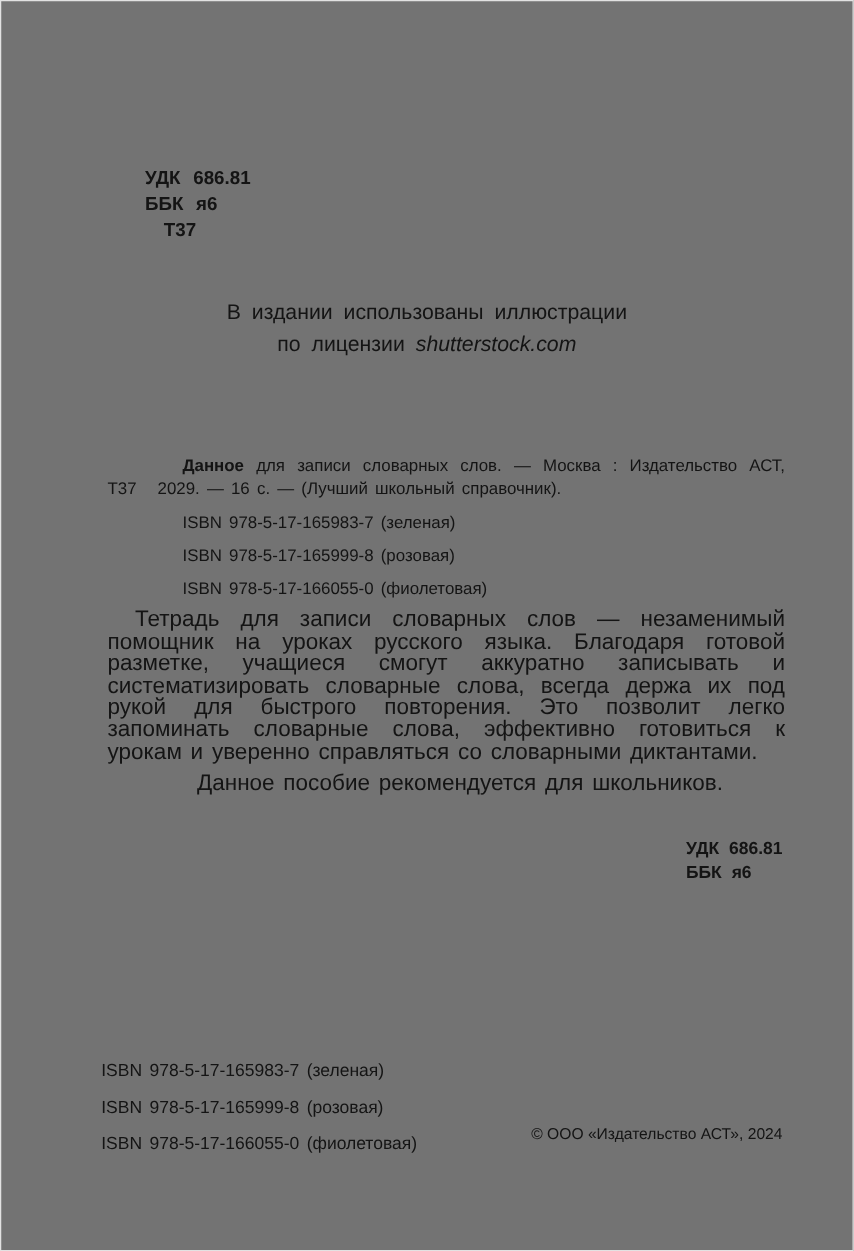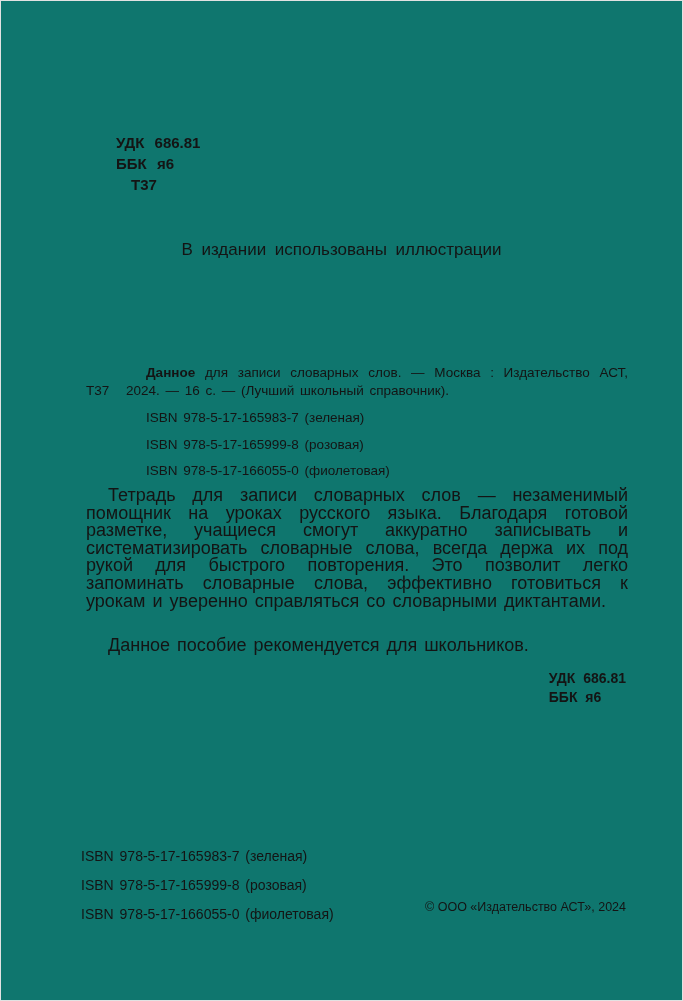--- a/index.html
+++ b/index.html
@@ -4,21 +4,21 @@
 <style>
   html, body {
     margin: 0;
     padding: 0;
     background: #ffffff;
   }
   .page {
     position: relative;
     width: 683px;
     height: 1001px;
-    background: #0f766e;
+    background: #737373;
     border: 1px solid #e2e2e2;
     box-sizing: border-box;
     font-family: "Liberation Sans", sans-serif;
     color: #141414;
     overflow: hidden;
   }
   
   .codes-top {
     position: absolute;
     left: 115px;
@@ -86,22 +86,22 @@
     font-size: 18px;
     line-height: 17.6px;
   }
   .annotation p {
     margin: 0;
     text-align: justify;
     text-indent: 22px;
     word-spacing: 2px;
   }
   .annotation p.last {
-    margin-top: 27px;
-    text-align: left;
+    margin-top: 8px;
+    text-align: center;
   }
 
   
   .codes-right {
     position: absolute;
     right: 56px;
     top: 668px;
     text-align: left;
     font-weight: bold;
     font-size: 14px;
@@ -135,27 +135,31 @@
 <div class="page">
 
   <div class="codes-top">
     <div>УДК 686.81</div>
     <div>ББК я6</div>
     <div class="t37-row">Т37</div>
   </div>
 
   <div class="license">
     <div>В издании использованы иллюстрации</div>
+    <div>
+      <span>по лицензии</span>
+      <span class="source">shutterstock.com</span>
+    </div>
   </div>
 
   <div class="bib">
     <span class="bib-code">Т37</span>
     <p class="bib-text">
       <span class="bib-title">Данное</span>
-      <span>для записи словарных слов. — Москва : Издательство АСТ, 2024. — 16 с. — (Лучший школьный справочник).</span>
+      <span>для записи словарных слов. — Москва : Издательство АСТ, 2029. — 16 с. — (Лучший школьный справочник).</span>
     </p>
   </div>
 
   <div class="bib-isbns">
     <div>ISBN 978-5-17-165983-7 (зеленая)</div>
     <div>ISBN 978-5-17-165999-8 (розовая)</div>
     <div>ISBN 978-5-17-166055-0 (фиолетовая)</div>
   </div>
 
   <div class="annotation">

